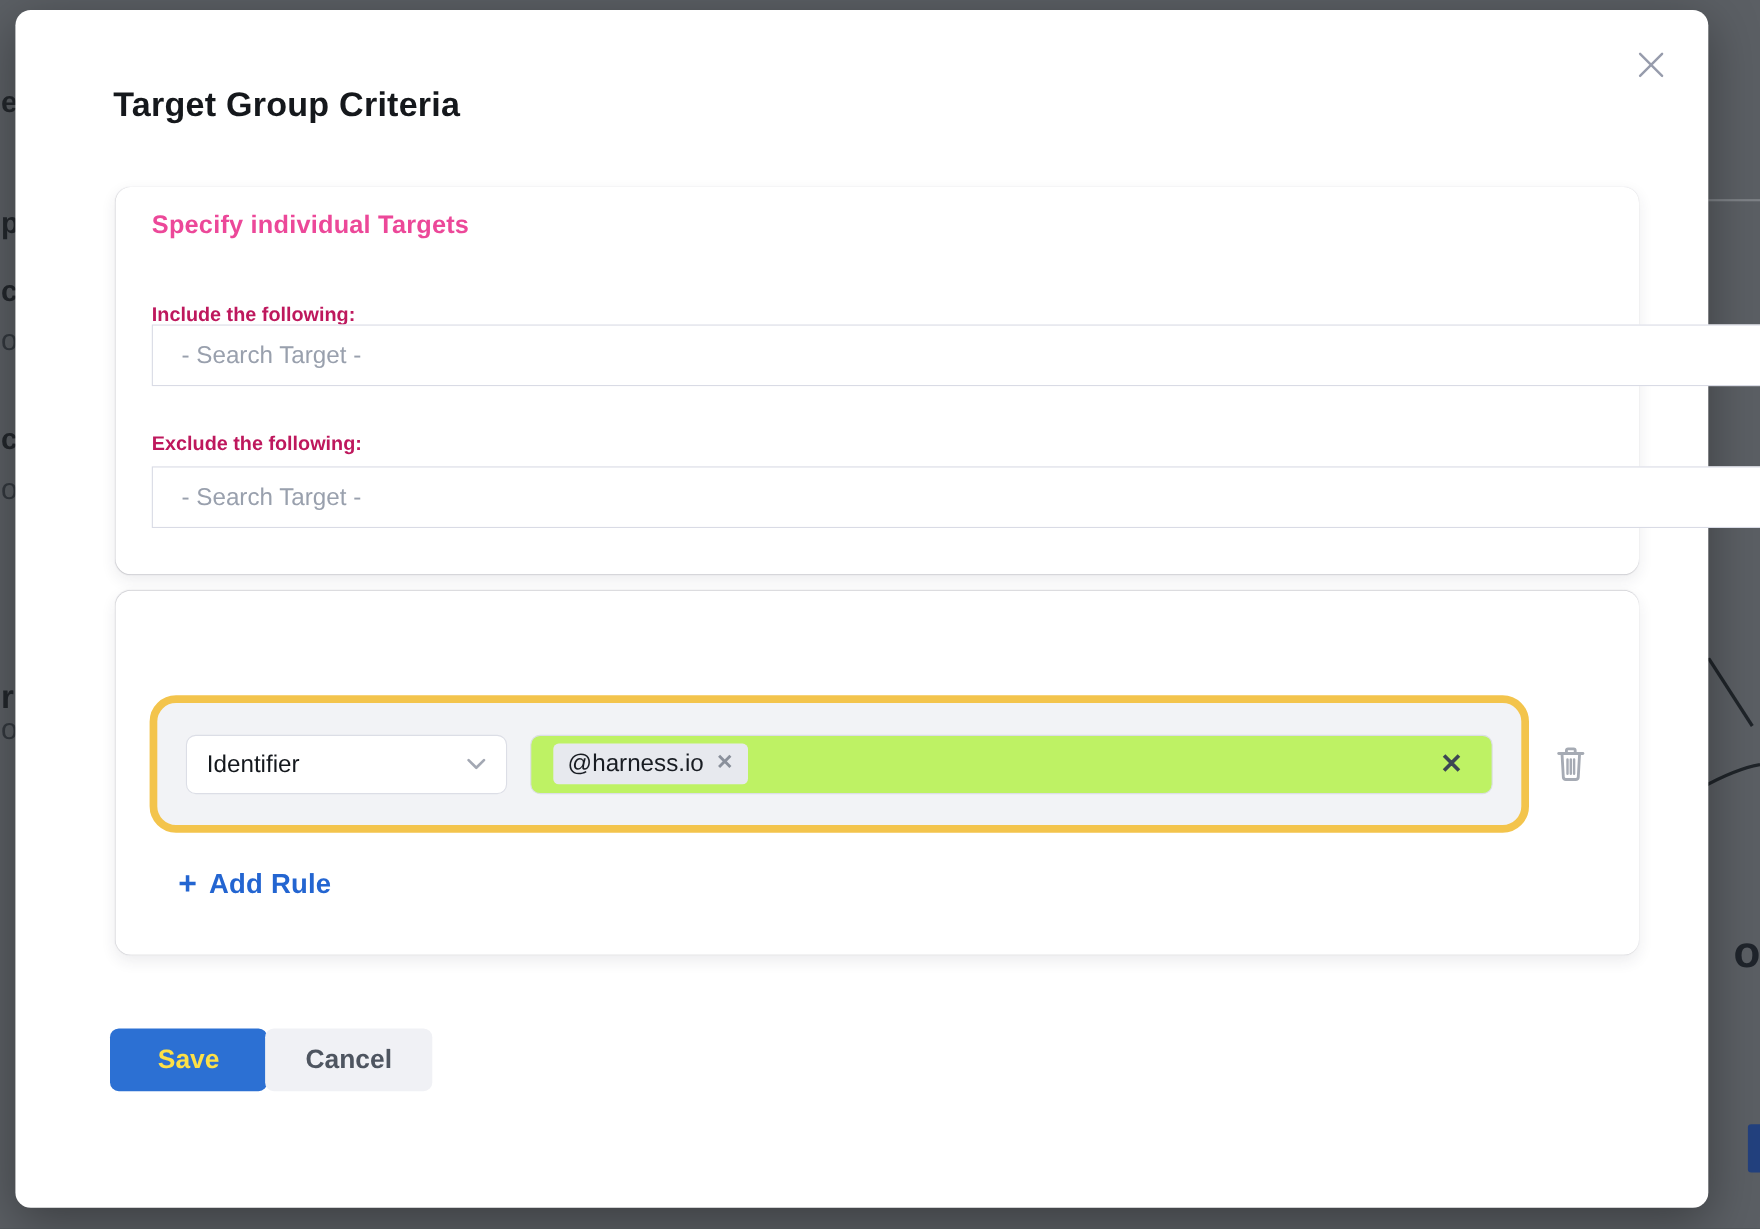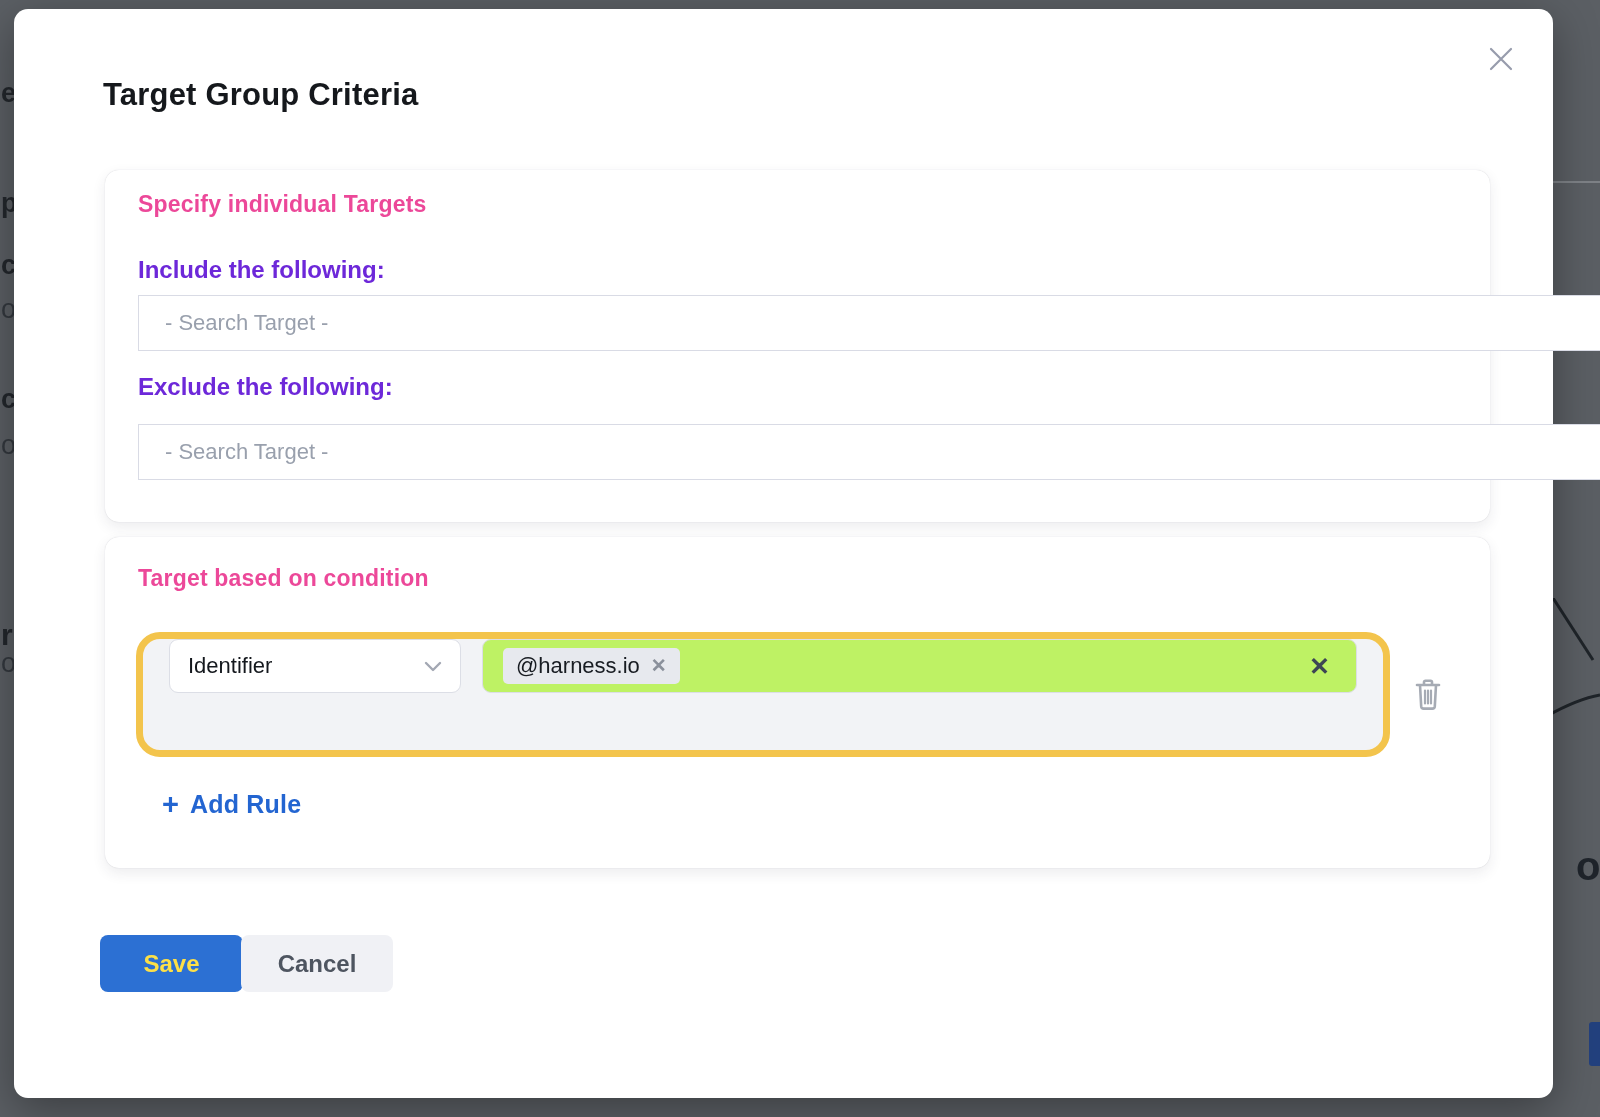--- a/index.html
+++ b/index.html
@@ -47,36 +47,36 @@
     border-radius:14px;
     box-shadow:0 0 1px rgba(40,41,61,0.22), 0 5px 14px rgba(40,41,61,0.09);
   }
   .card-1 { top:161px; height:352px; }
   .card-2 { top:528px; height:331px; }
   .card-heading {
     position:absolute; left:33px; font-size:23px; font-weight:600; color:#ec4899;
     letter-spacing:.2px;
   }
   .field-label {
-    position:absolute; left:33px; font-size:24px; font-weight:600; color:#6d28d9;
+    position:absolute; left:33px; font-size:18px; font-weight:600; color:#be185d;margin-top:20px;
   }
   .search-input {
     position:absolute; left:33px; width:1591px; height:56px;
     border:1px solid #D9DBE5; border-radius:0; background:#fff;
     font-family:"Liberation Sans", sans-serif;
     font-size:22px; color:#0369a1; padding:0 26px; outline:none;
   }
   .search-input::placeholder { color:#99A0AD; }
   
   .rule-line {
     position:absolute; left:31px; top:95px; width:1335px;
     display:flex; align-items:center;
   }
   .rule-row {
-    width:1254px; height:125px; display:flex; 
+    width:1254px; height:125px; display:flex; align-items:center;
     border:7px solid #F3C44C; border-radius:24px; background:#F2F3F6;
     padding:0 26px; gap:21px;
   }
   .select-box {
     height:54px; background:#fff; border:1px solid #DCDEE6; border-radius:9px;
     display:flex; align-items:center; justify-content:space-between;
     padding:0 18px; font-size:22px; color:#14181D; cursor:pointer; flex:none;
   }
   .select-attribute { width:292px; }
   .select-operator  { width:330px; }
@@ -149,21 +149,20 @@
       <div class="card-heading" style="top:21px">Specify individual Targets</div>
 
       <div class="field-label" style="top:86px">Include the following:</div>
       <input class="search-input" style="top: 125px;" type="text" placeholder="- Search Target -">
 
       <div class="field-label" style="top:203px">Exclude the following:</div>
       <input class="search-input" style="top: 254px;" type="text" placeholder="- Search Target -">
     </div>
 
     <div class="card card-2">
-      <div class="card-heading" style="top:28px">Target based on condition</div>
 
       <div class="rule-line">
         <div class="rule-row">
 
           <div class="select-box select-attribute">
             <span>Identifier</span>
             <svg width="18" height="11" viewBox="0 0 18 11">
               <path d="M2 2 L9 9 L16 2" fill="none" stroke="#A3A8B3" stroke-width="2.4" stroke-linecap="round" stroke-linejoin="round"></path>
             </svg>
           </div>

